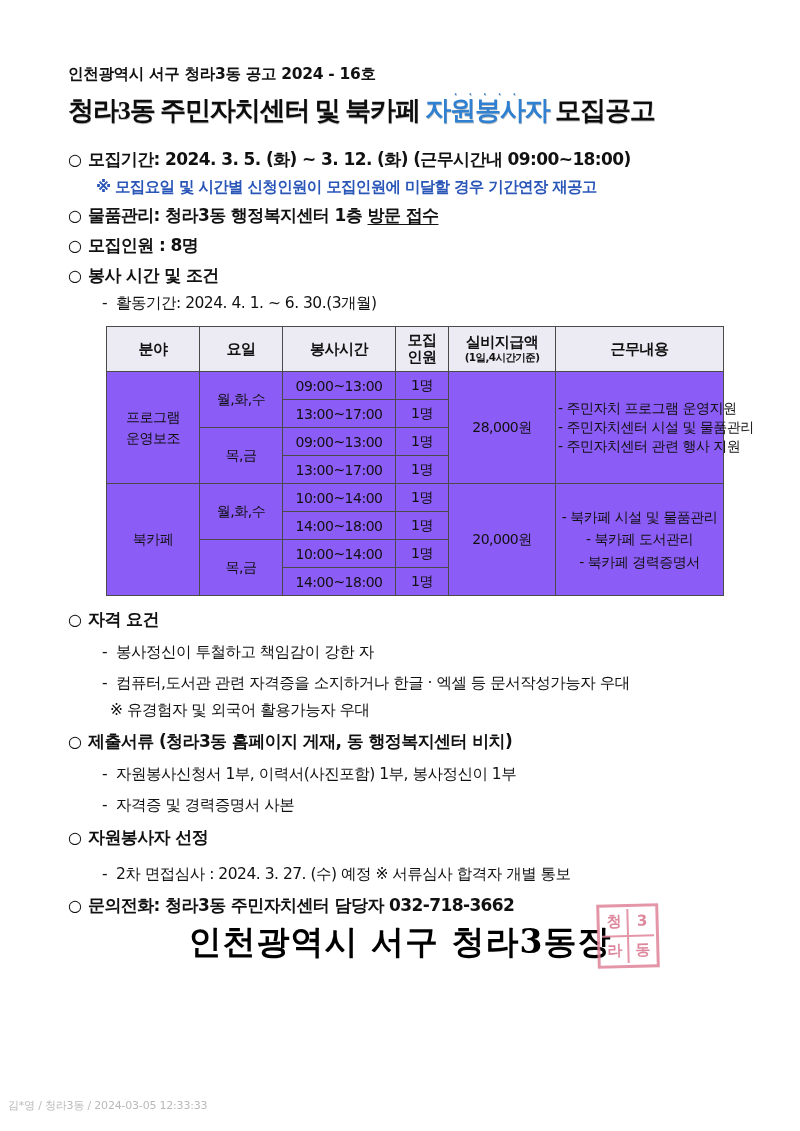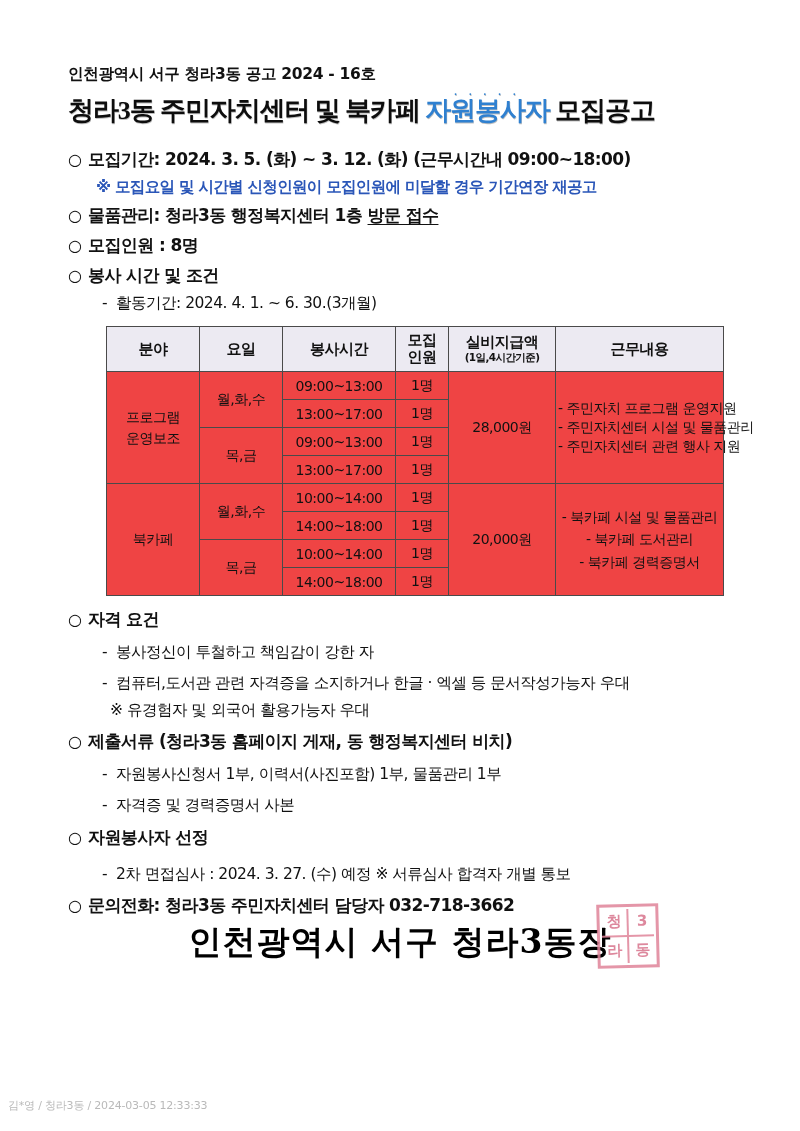--- a/index.html
+++ b/index.html
@@ -127,21 +127,21 @@
 
   
   .table-wrap {
     margin: 10px 0 10px 38px;
     width: 618px;
   }
   table.sched {
     border-collapse: collapse;
     width: 100%;
     table-layout: fixed;
-    background: #ef4444;
+    background: #8b5cf6;
   }
   table.sched th,
   table.sched td {
     border: 1px solid #4a4a4a;
     text-align: center;
     vertical-align: middle;
     font-size: 14px;
     letter-spacing: -0.5px;
     color: #111;
     padding: 2px 2px;
@@ -347,21 +347,21 @@
       <li class="item"><span class="mark">○</span><span>자격 요건</span></li>
       <div class="gap-sm"></div>
       <li class="sub-item"><span class="dash">-</span><span>봉사정신이 투철하고 책임감이 강한 자</span></li>
       <div class="gap-sm"></div>
       <li class="sub-item"><span class="dash">-</span><span>컴퓨터,도서관 관련 자격증을 소지하거나 한글 · 엑셀 등 문서작성가능자 우대</span></li>
       <li class="sub-note">※ 유경험자 및 외국어 활용가능자 우대</li>
       <div class="gap-sm"></div>
 
       <li class="item"><span class="mark">○</span><span>제출서류 (청라3동 홈페이지 게재, 동 행정복지센터 비치)</span></li>
       <div class="gap-sm"></div>
-      <li class="sub-item"><span class="dash">-</span><span>자원봉사신청서 1부, 이력서(사진포함) 1부, 물품관리 1부</span></li>
+      <li class="sub-item"><span class="dash">-</span><span>자원봉사신청서 1부, 이력서(사진포함) 1부, 봉사정신이 1부</span></li>
       <div class="gap-sm"></div>
       <li class="sub-item"><span class="dash">-</span><span>자격증 및 경력증명서 사본</span></li>
       <div class="gap-sm"></div>
 
       <li class="item"><span class="mark">○</span><span>자원봉사자 선정</span></li>
       <div class="gap-sm"></div>
       <div class="gap-sm"></div>
       <li class="sub-item"><span class="dash">-</span><span>2차 면접심사 : 2024. 3. 27. (수) 예정  ※ 서류심사 합격자 개별 통보</span></li>
       <div class="gap-sm"></div>
 

